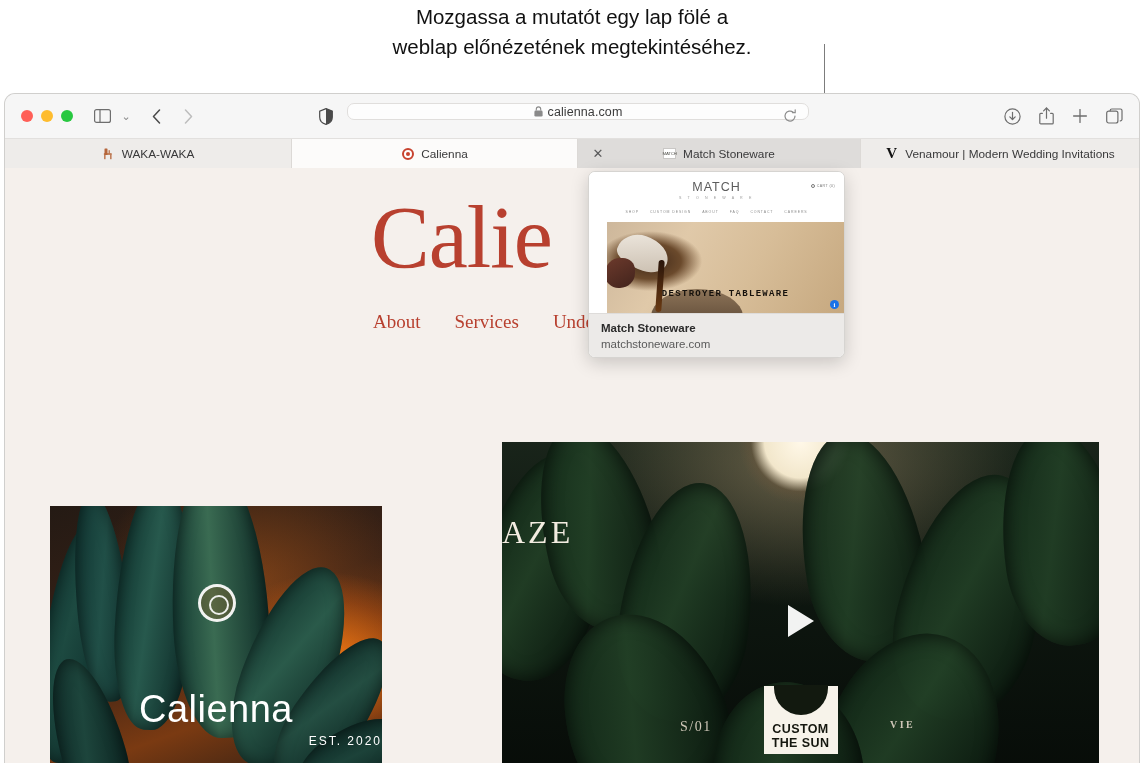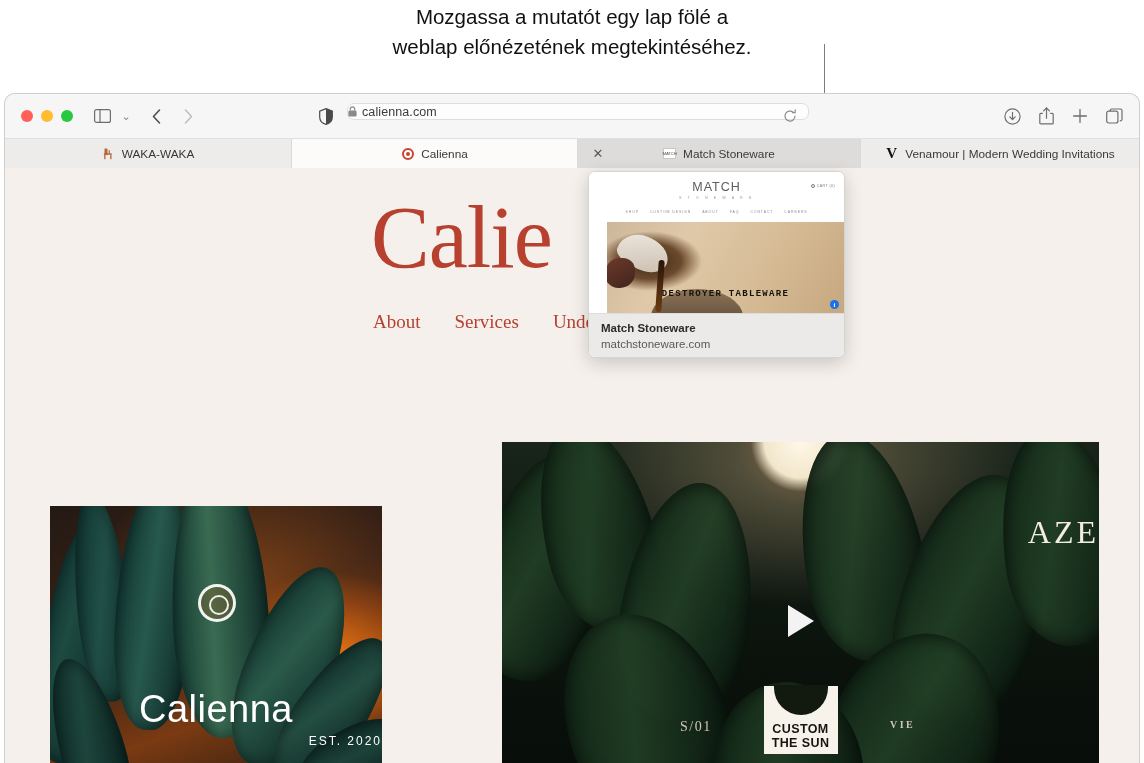--- a/index.html
+++ b/index.html
@@ -58,21 +58,21 @@
   .fwd-btn  { left: 172px; width: 22px; height: 22px; }
   .shield-btn { left: 310px; width: 22px; height: 22px; }
 
   .addressbar {
     position: absolute; left: 342px; top: 102px - 93px;
     top: 9px;
     width: 462px; height: 17px;
     background: #fdfdfd;
     border: 1px solid #e0dedc;
     border-radius: 7px;
-    display: flex; align-items: center; 
+    display: flex; align-items: center; justify-content: center;
     gap: 5px;
   }
   .addressbar .url-text { font-size: 12.5px; color: #3b3b3b; letter-spacing: .1px; }
   .reload-btn { position: absolute; right: 9px; top: 5px; width: 16px; height: 16px; color: #8d8d8d; }
 
   .right-tools { position: absolute; right: 14px; top: 11px; display: flex; gap: 12px; align-items: center; }
   .right-tools > span { width: 22px; height: 22px; display: flex; align-items: center; justify-content: center; color: #6e6e6e; }
 
   
   .tabbar {
@@ -222,21 +222,21 @@
     box-shadow: inset 0 0 20px rgba(0,0,0,.7);
   }
   .player {
     position: absolute; left: 50%; top: 163px; transform: translateX(-50%);
     width: 0; height: 0;
     border-left: 26px solid rgba(255,255,255,.95);
     border-top: 16px solid transparent;
     border-bottom: 16px solid transparent;
   }
   .aze {
-    position: absolute; left: 0; right: 0; top: 72px; text-align: right;
+    position: absolute; left: 0; right: 0; top: 72px; text-align: left;
     font-family: "Liberation Serif", serif;
     font-size: 32px; color: #f3ece1; letter-spacing: 3px;
   }
   .s01 { position: absolute; left: 178px; top: 277px; font-family: "Liberation Serif", serif;
          font-size: 14px; color: #cfc7b8; letter-spacing: 1.5px; }
   .vie { position: absolute; left: 388px; top: 277px; font-family: "Liberation Serif", serif;
          font-size: 10px; color: #cfc7b8; letter-spacing: 2.5px; font-weight: bold; }
   .uts {
     position: absolute; left: 50%; top: 244px; transform: translateX(-50%);
     width: 74px; height: 68px; background: #f7f3ea;

